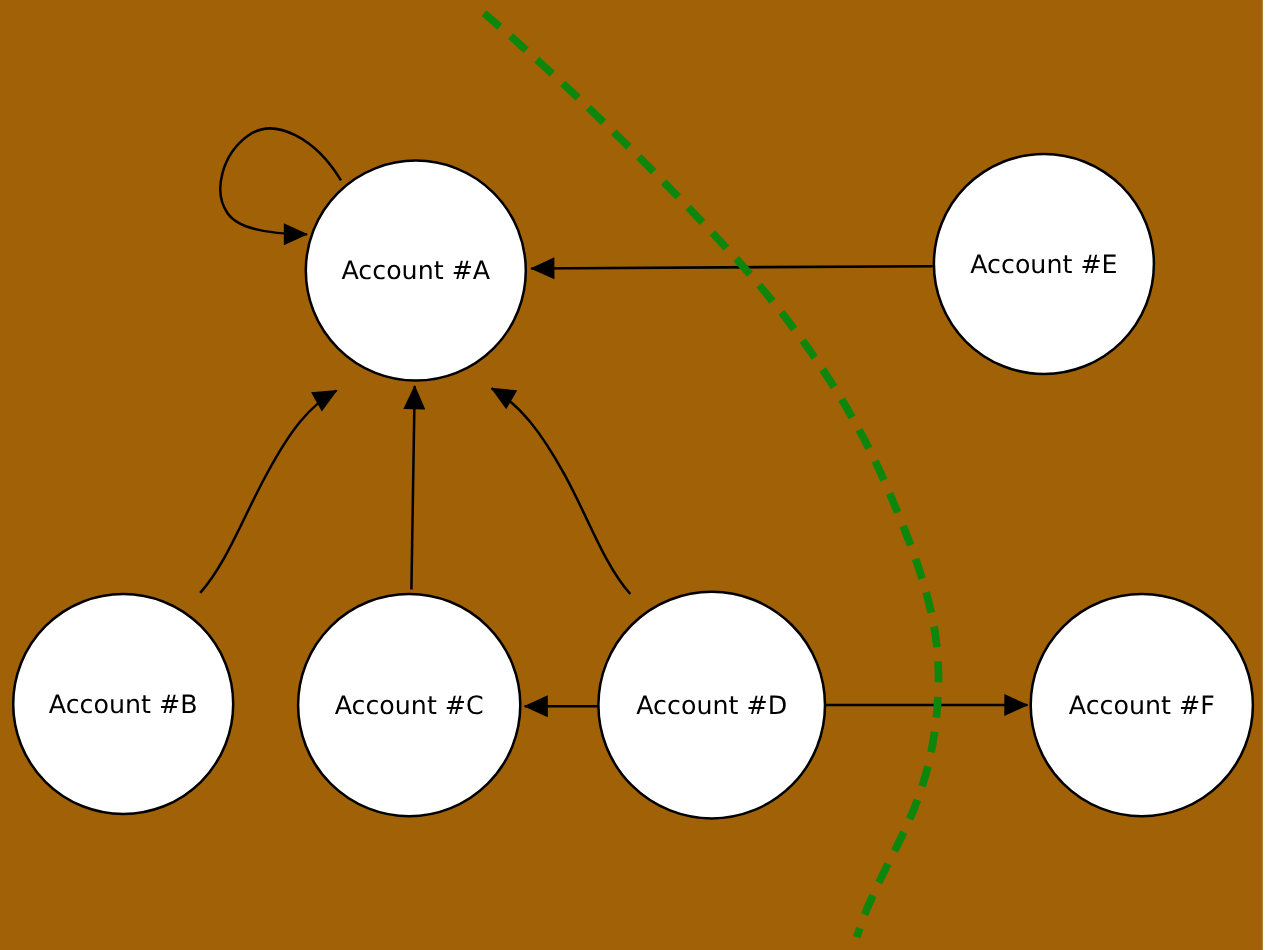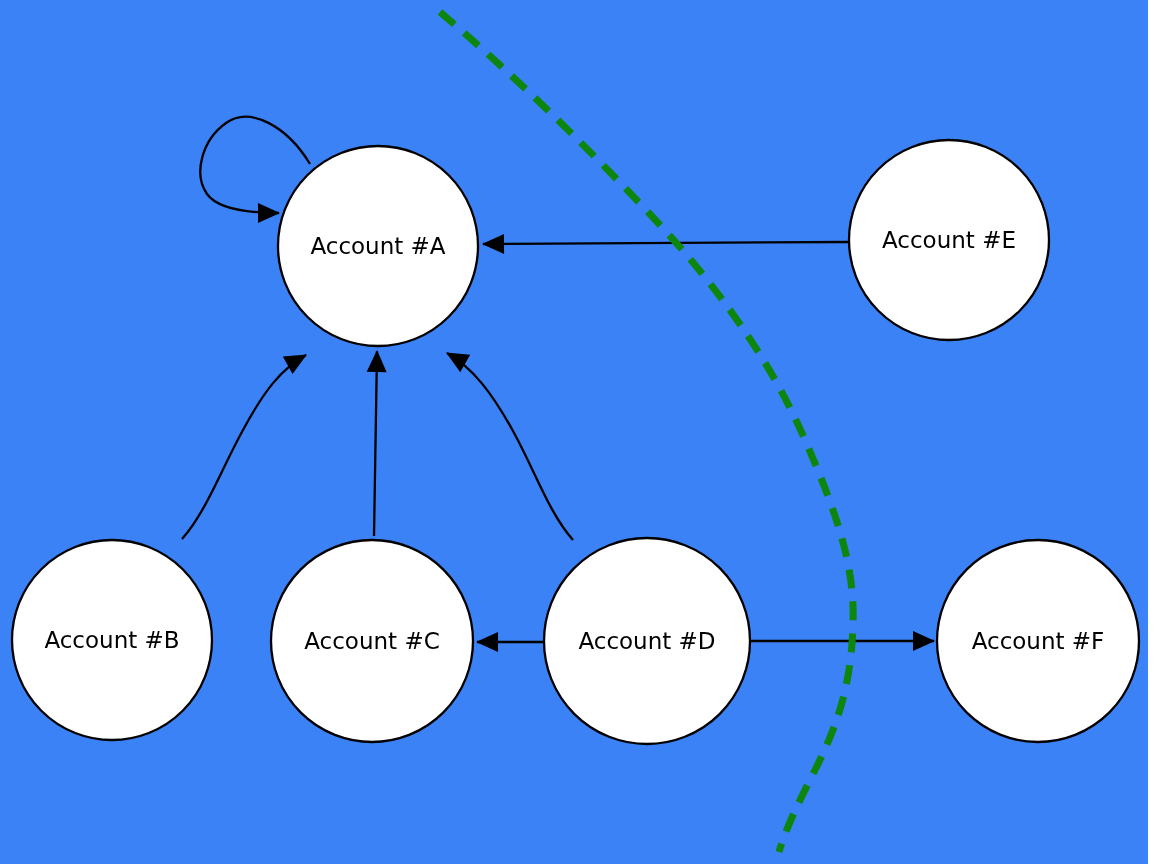--- a/index.html
+++ b/index.html
@@ -5,21 +5,21 @@
   html, body {
     margin: 0;
     padding: 0;
     background: #ffffff;
     font-family: "DejaVu Sans", "Liberation Sans", sans-serif;
   }
   .canvas-wrap {
     position: relative;
     width: 1148px;
     height: 864px;
-    background: #3b82f6;
+    background: #a16207;
     overflow: hidden;
     text-align: right;
   }
   svg { display: block; }
   .node-label {
     font-family: "DejaVu Sans", "Liberation Sans", sans-serif;
     font-size: 23px;
     fill: #000000;
   }
 </style>

